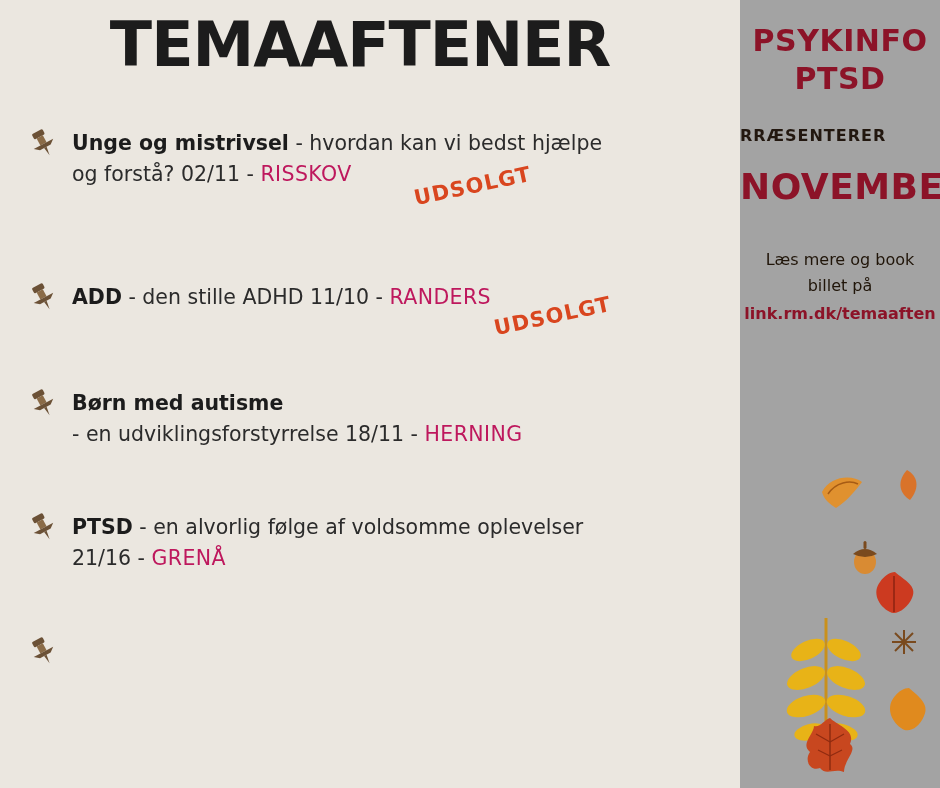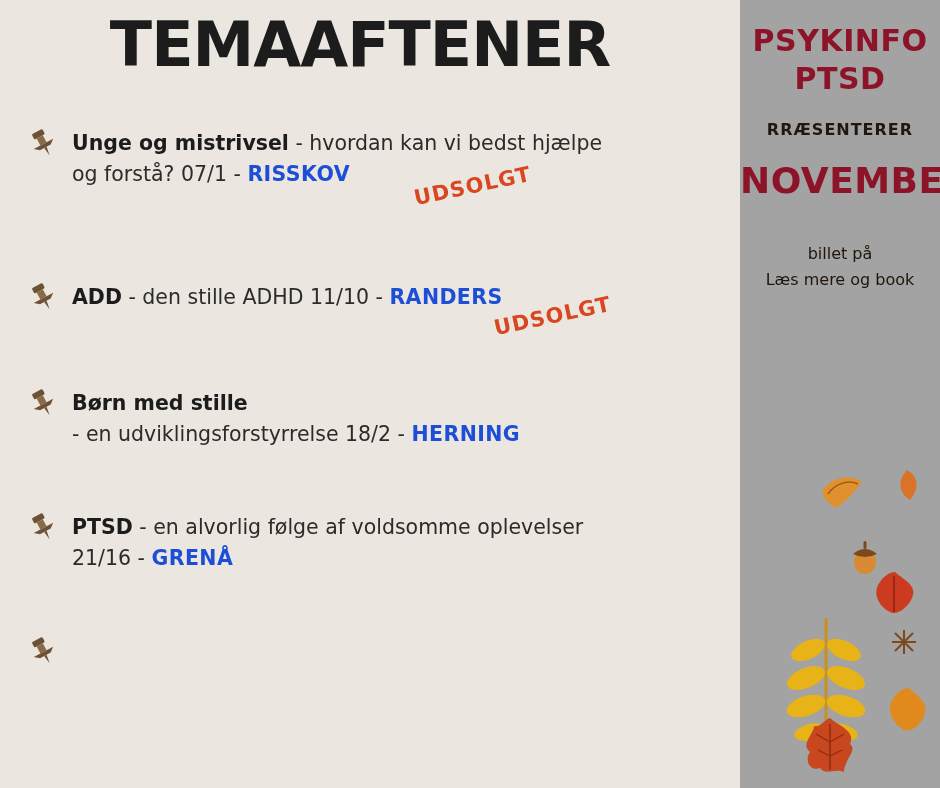--- a/index.html
+++ b/index.html
@@ -65,22 +65,22 @@
     font-size: 20.5px;
     line-height: 31px;
     color: #2b2b2b;
     font-family: "DejaVu Sans", sans-serif;
   }
   .evt-line .strong {
     font-weight: bold;
     color: #1c1c1c;
   }
   .place {
-    color: #1d4ed8;
-    font-weight: bold;
+    color: #be185d;
+    font-weight: normal;
     letter-spacing: 0.4px;
   }
   .soldout {
     position: absolute;
     color: #d9461f;
     font-weight: bold;
     font-size: 21px;
     letter-spacing: 1px;
     transform: rotate(-12deg);
     font-family: "DejaVu Sans", sans-serif;
@@ -96,22 +96,21 @@
   .brand {
     margin-top: 22px;
     text-align: center;
     font-weight: bold;
     font-size: 30px;
     line-height: 38px;
     color: #8c1328;
     letter-spacing: 0.5px;
   }
   .presents {
-    margin-top: 22px;
-    text-align: center;
+    margin-top: 28px;
     font-weight: bold;
     font-size: 16px;
     letter-spacing: 1px;
     color: #22170f;
   }
   .month {
     margin-top: 24px;
     text-align: left;
     font-weight: bold;
     font-size: 36px;
@@ -156,21 +155,21 @@
               <rect x="11.5" y="8" width="7" height="8" fill="#8a6b47"></rect>
               <polygon points="4,16 26,16 21,20 9,20" fill="#6b5136"></polygon>
               <polygon points="13.6,20 16.4,20 15,29" fill="#6b5136"></polygon>
             </g>
           </svg>
         </span>
         <div class="evt-line">
           <span class="strong">Unge og mistrivsel</span><span> - hvordan kan vi bedst hjælpe</span>
         </div>
         <div class="evt-line">
-          <span>og forstå? 07/1 - </span><span class="place">RISSKOV</span>
+          <span>og forstå? 02/11 - </span><span class="place">RISSKOV</span>
         </div>
         <span class="soldout" style="left:385px; top:46px;">UDSOLGT</span>
       </div>
 
       <div class="event" style="min-height:70px; margin-top:20px;">
         <span class="pin">
           <svg width="30" height="30" viewBox="0 0 30 30">
             <g transform="rotate(-28 15 15)">
               <rect x="9" y="2" width="12" height="6" rx="1.5" fill="#6b5136"></rect>
               <rect x="11.5" y="8" width="7" height="8" fill="#8a6b47"></rect>
@@ -190,24 +189,24 @@
           <svg width="30" height="30" viewBox="0 0 30 30">
             <g transform="rotate(-28 15 15)">
               <rect x="9" y="2" width="12" height="6" rx="1.5" fill="#6b5136"></rect>
               <rect x="11.5" y="8" width="7" height="8" fill="#8a6b47"></rect>
               <polygon points="4,16 26,16 21,20 9,20" fill="#6b5136"></polygon>
               <polygon points="13.6,20 16.4,20 15,29" fill="#6b5136"></polygon>
             </g>
           </svg>
         </span>
         <div class="evt-line">
-          <span class="strong">Børn med stille</span>
-        </div>
-        <div class="evt-line">
-          <span> - en udviklingsforstyrrelse 18/2 - </span><span class="place">HERNING</span>
+          <span class="strong">Børn med autisme</span>
+        </div>
+        <div class="evt-line">
+          <span> - en udviklingsforstyrrelse 18/11 - </span><span class="place">HERNING</span>
         </div>
       </div>
 
       <div class="event" style="min-height:88px; margin-top:2px;">
         <span class="pin">
           <svg width="30" height="30" viewBox="0 0 30 30">
             <g transform="rotate(-28 15 15)">
               <rect x="9" y="2" width="12" height="6" rx="1.5" fill="#6b5136"></rect>
               <rect x="11.5" y="8" width="7" height="8" fill="#8a6b47"></rect>
               <polygon points="4,16 26,16 21,20 9,20" fill="#6b5136"></polygon>
@@ -246,22 +245,23 @@
       <div>PTSD</div>
     </div>
 
     <div class="presents">RRÆSENTERER</div>
 
     <div class="month">
       <div>NOVEMBER</div>
     </div>
 
     <div class="book">
+      <div>Læs mere og book</div>
       <div>billet på</div>
-      <div>Læs mere og book</div>
+      <a class="link" href="#" style="text-decoration:none;">link.rm.dk/temaaften</a>
     </div>
 
     <span class="leaf" style="left:78px; top:470px;">
       <svg width="48" height="44" viewBox="0 0 48 44">
         <path d="M4 22 C12 6, 34 4, 44 12 C36 22, 30 30, 18 38 C12 34, 6 30, 4 22 Z" fill="#e0912f"></path>
         <path d="M10 24 C18 12, 32 10, 40 14" stroke="#a65b14" stroke-width="1.5" fill="none"></path>
       </svg>
     </span>
     <span class="leaf" style="left:152px; top:468px;">
       <svg width="30" height="34" viewBox="0 0 30 34">

